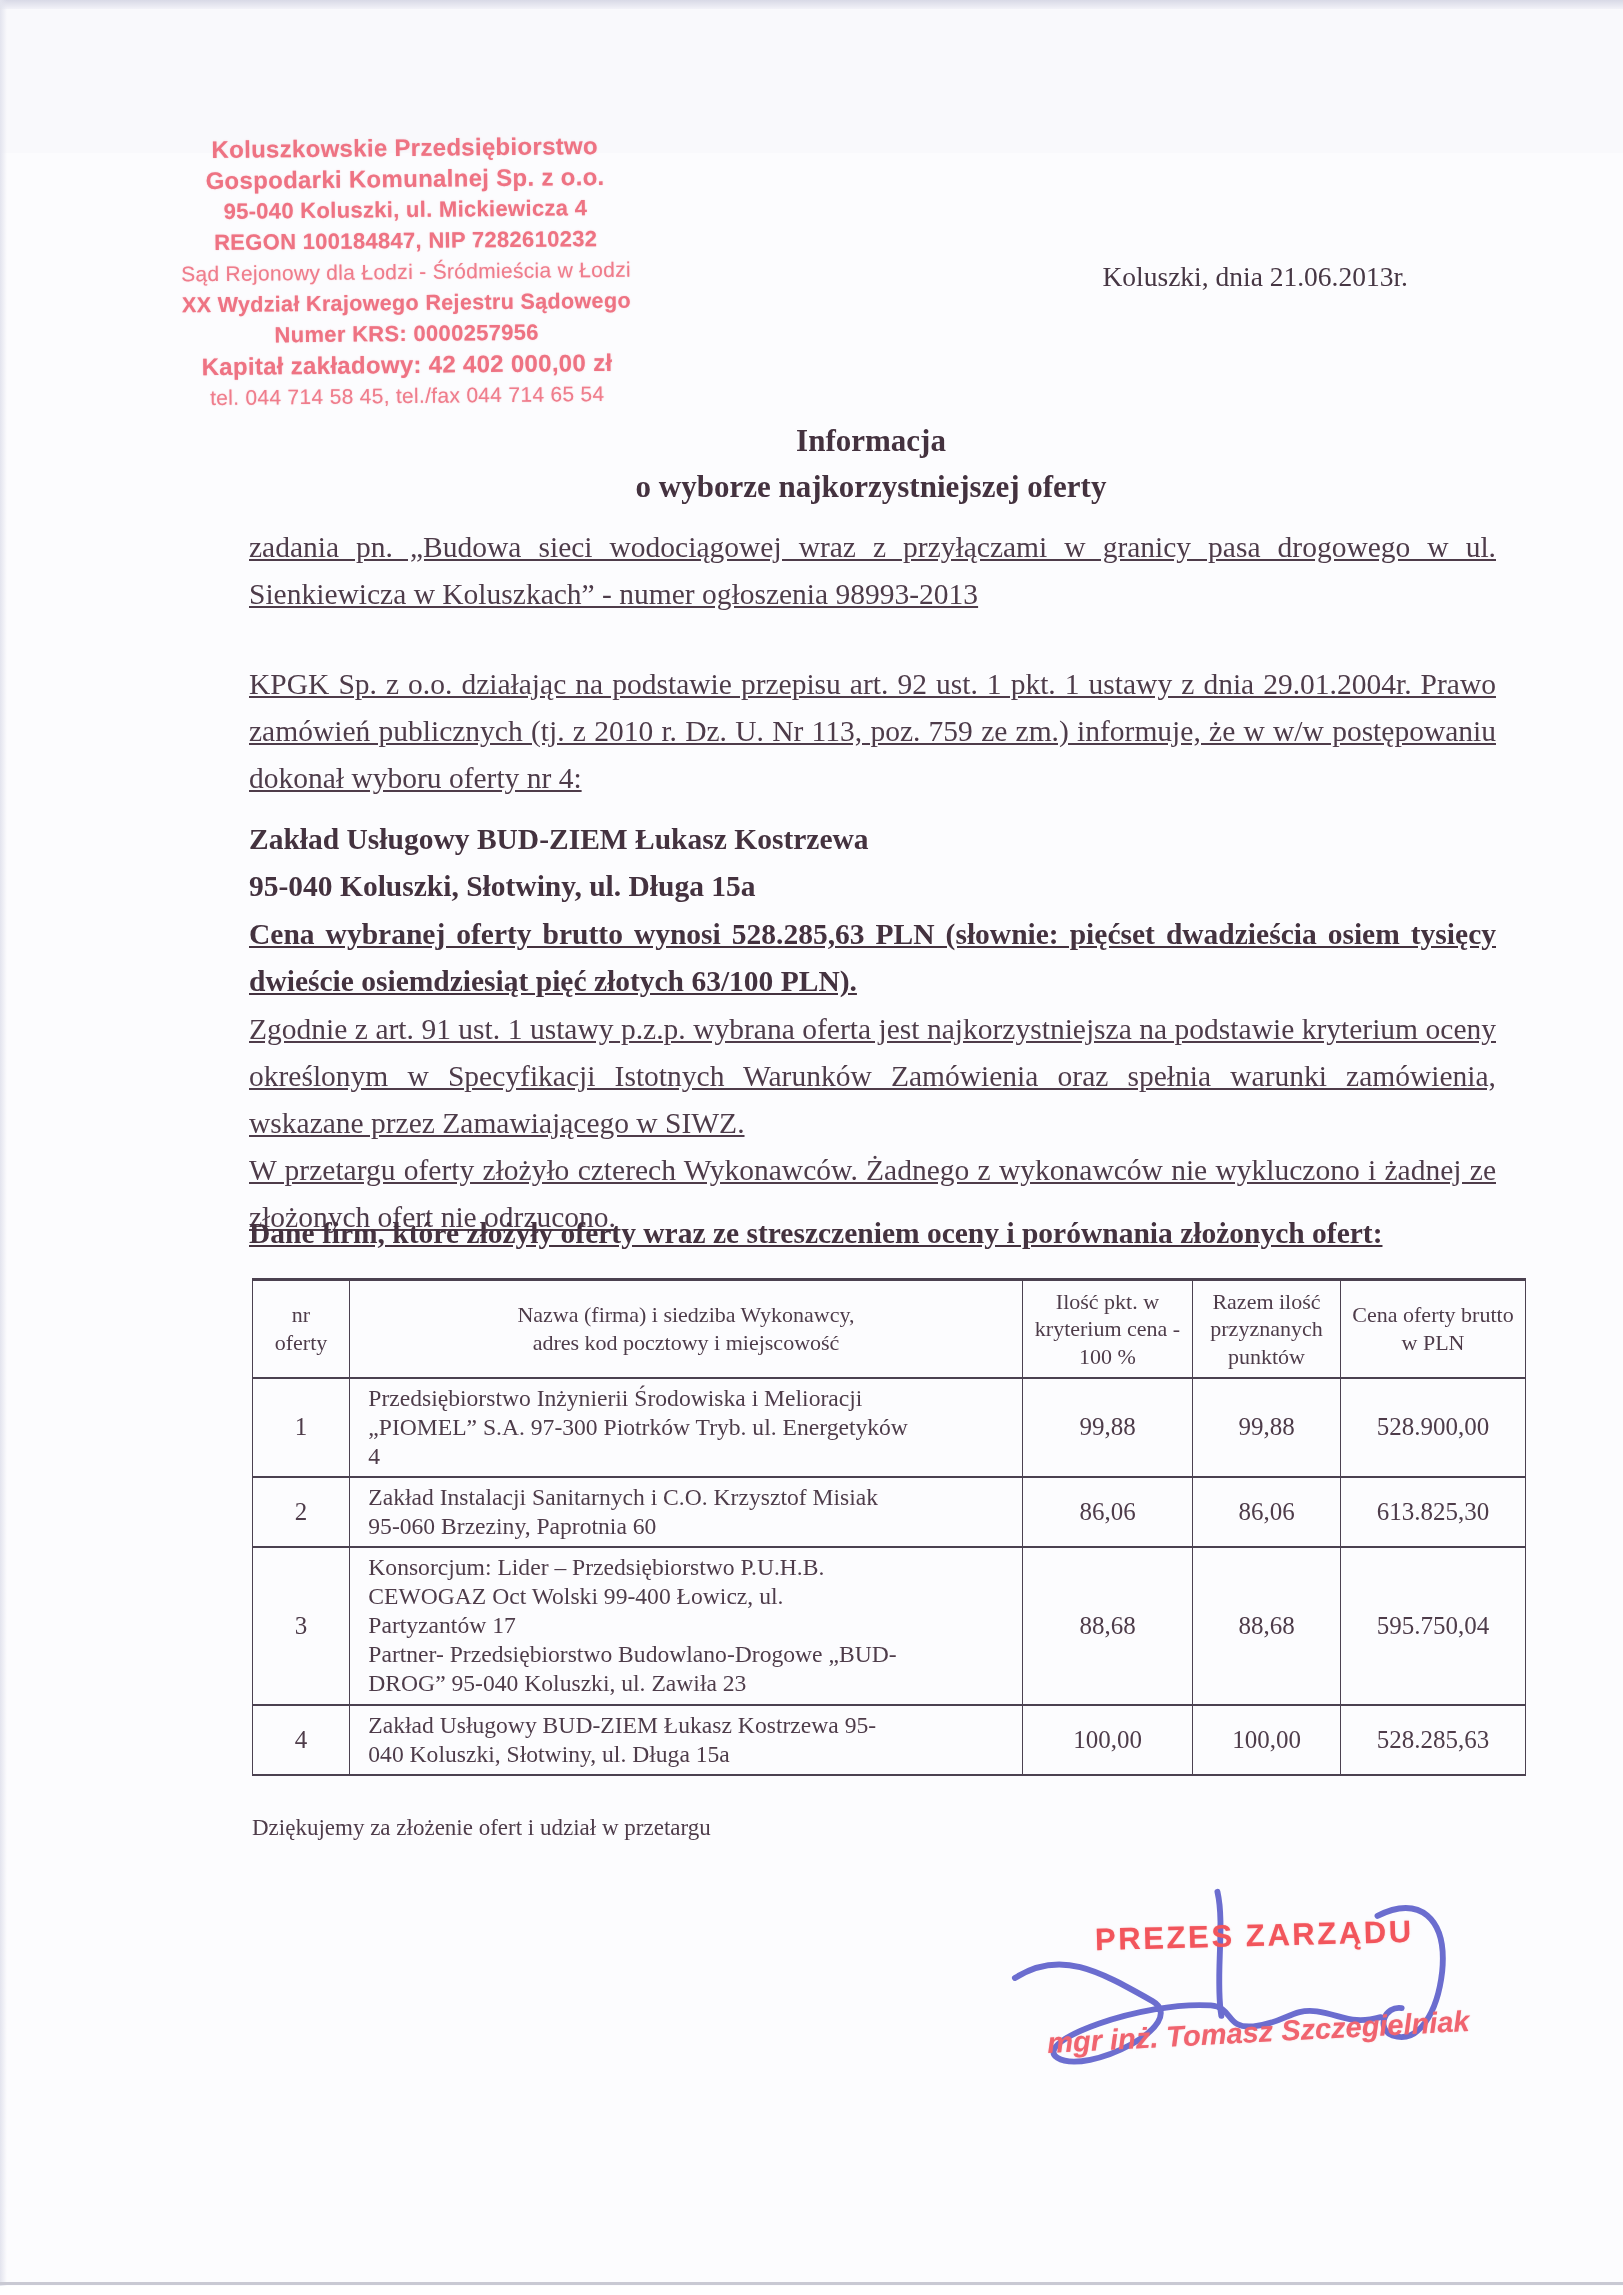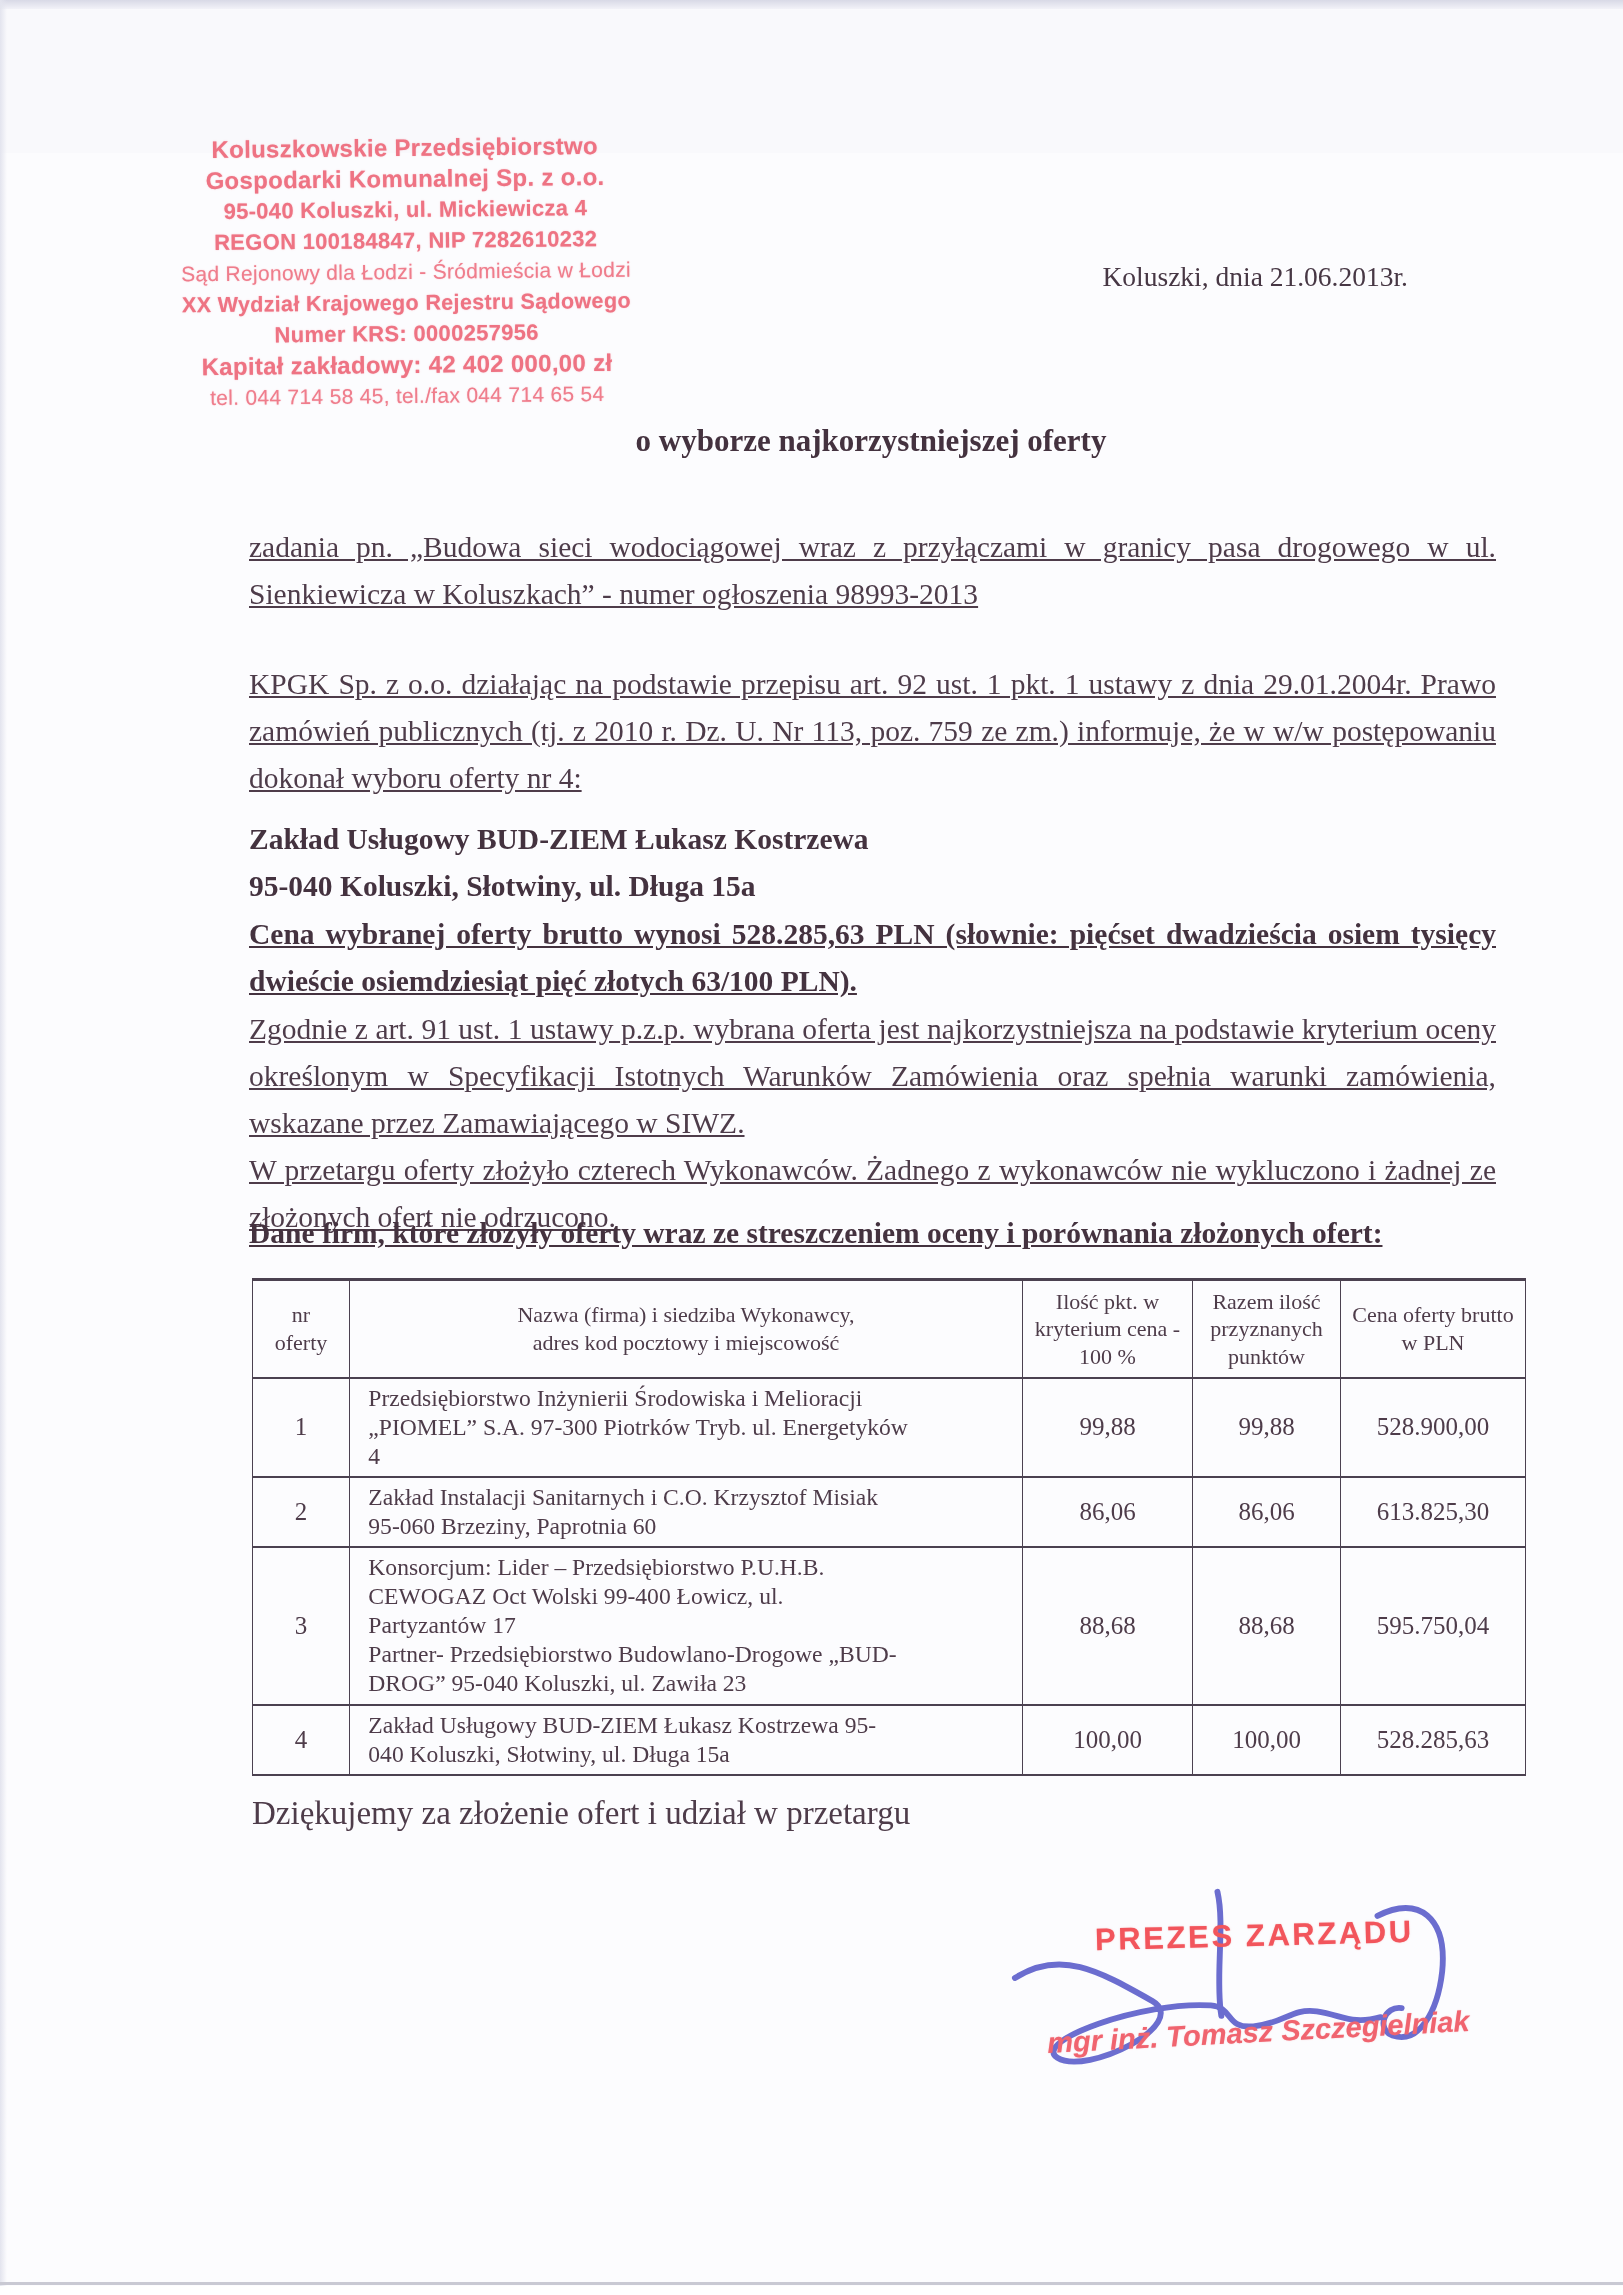--- a/index.html
+++ b/index.html
@@ -80,21 +80,21 @@
   }
   .offers thead th{
     font-weight:normal;font-size:22px;line-height:27.5px;
     text-align:center;white-space:pre-line;padding:6.5px 3.9px;
     border-top-width:3.9px;
   }
   .offers td.nr{text-align:center;font-size:25px;}
   .offers td.name{white-space:pre-line;line-height:29px;font-size:23.6px;padding-left:18.3px;}
   .offers td.num{text-align:center;font-size:25px;}
   .closing{
-    margin-top:14px;font-size:33px;line-height:47px;color:#4e3c4a;
+    margin-top:28px;font-size:23px;line-height:47px;color:#4e3c4a;
   }
 
   
   .sig-block{position:absolute;left:982px;top:1873px;width:511px;height:210px;}
   .sig-role{
     position:absolute;left:113px;top:45px;
     font-family:"Liberation Sans", sans-serif;font-weight:bold;
     font-size:31px;letter-spacing:2.6px;color:#f2555c;
     transform:rotate(-1.5deg);
     text-shadow:0 0 1.3px rgba(242,85,92,.5);
@@ -127,20 +127,21 @@
   <div>Sąd Rejonowy dla Łodzi - Śródmieścia w Łodzi</div>
   <div>XX Wydział Krajowego Rejestru Sądowego</div>
   <div>Numer KRS: 0000257956</div>
   <div>Kapitał zakładowy: 42 402 000,00 zł</div>
   <div>tel. 044 714 58 45, tel./fax 044 714 65 54</div>
 </div>
 
 <div class="date-line">Koluszki, dnia 21.06.2013r.</div>
 
 <div class="doc-title">
+  <div>Informacja</div>
   <div>o wyborze najkorzystniejszej oferty</div>
 </div>
 
 <div class="para p-zadania">zadania pn. „Budowa sieci wodociągowej wraz z przyłączami w granicy pasa drogowego w ul. Sienkiewicza w Koluszkach” - numer ogłoszenia 98993-2013</div>
 <div class="para p-kpgk">KPGK Sp. z o.o. działając na podstawie przepisu art. 92 ust. 1 pkt. 1 ustawy z dnia 29.01.2004r. Prawo zamówień publicznych (tj. z 2010 r. Dz. U. Nr 113, poz. 759 ze zm.) informuje, że w w/w postępowaniu dokonał wyboru oferty nr 4:</div>
 <div class="winner w1">Zakład Usługowy BUD-ZIEM Łukasz Kostrzewa</div>
 <div class="winner w2">95-040 Koluszki, Słotwiny, ul. Długa 15a</div>
 <div class="para p-price">Cena wybranej oferty brutto wynosi 528.285,63 PLN (słownie: pięćset dwadzieścia osiem tysięcy dwieście osiemdziesiąt pięć złotych 63/100 PLN).</div>
 <div class="para p-zgodnie">Zgodnie z art. 91 ust. 1 ustawy p.z.p. wybrana oferta jest najkorzystniejsza na podstawie kryterium oceny określonym w Specyfikacji Istotnych Warunków Zamówienia oraz spełnia warunki zamówienia, wskazane przez Zamawiającego w SIWZ.</div>
 <div class="para p-przetarg">W przetargu oferty złożyło czterech Wykonawców. Żadnego z wykonawców nie wykluczono i żadnej ze złożonych ofert nie odrzucono.</div>

